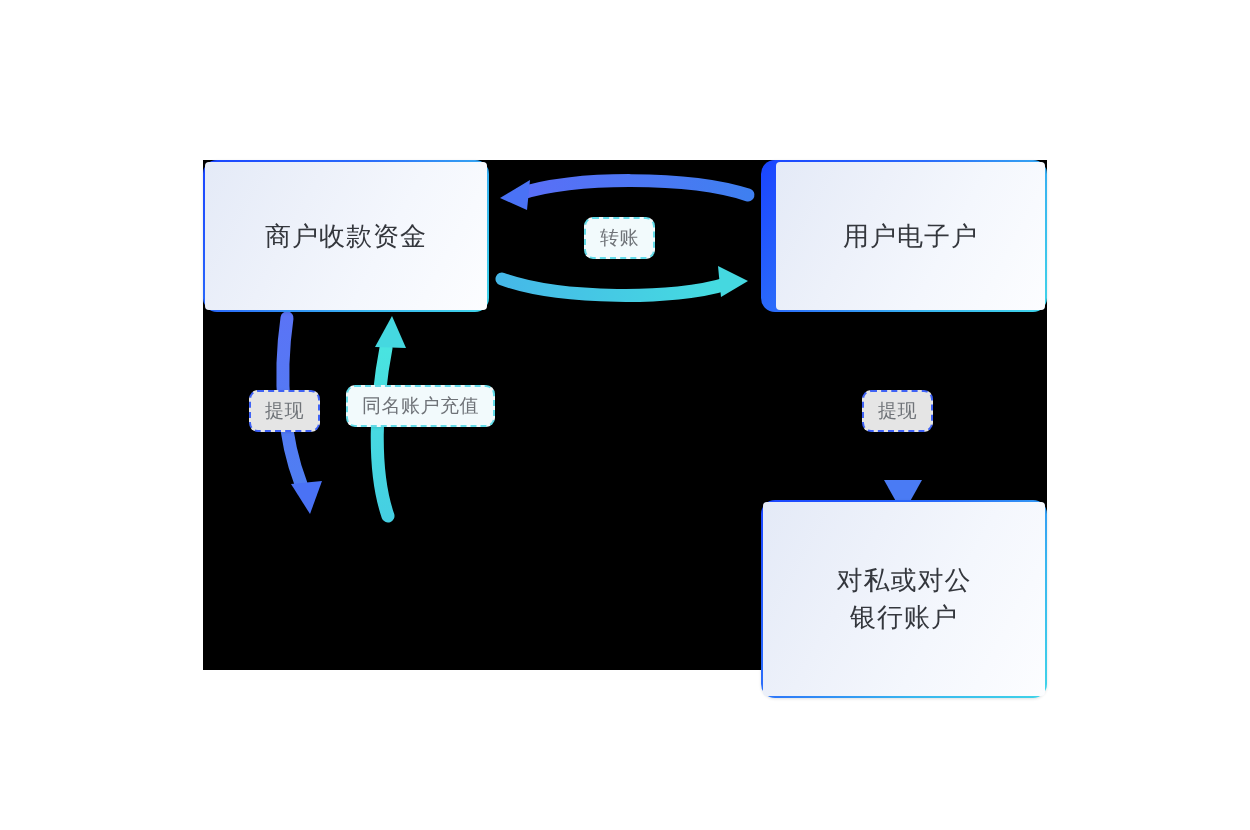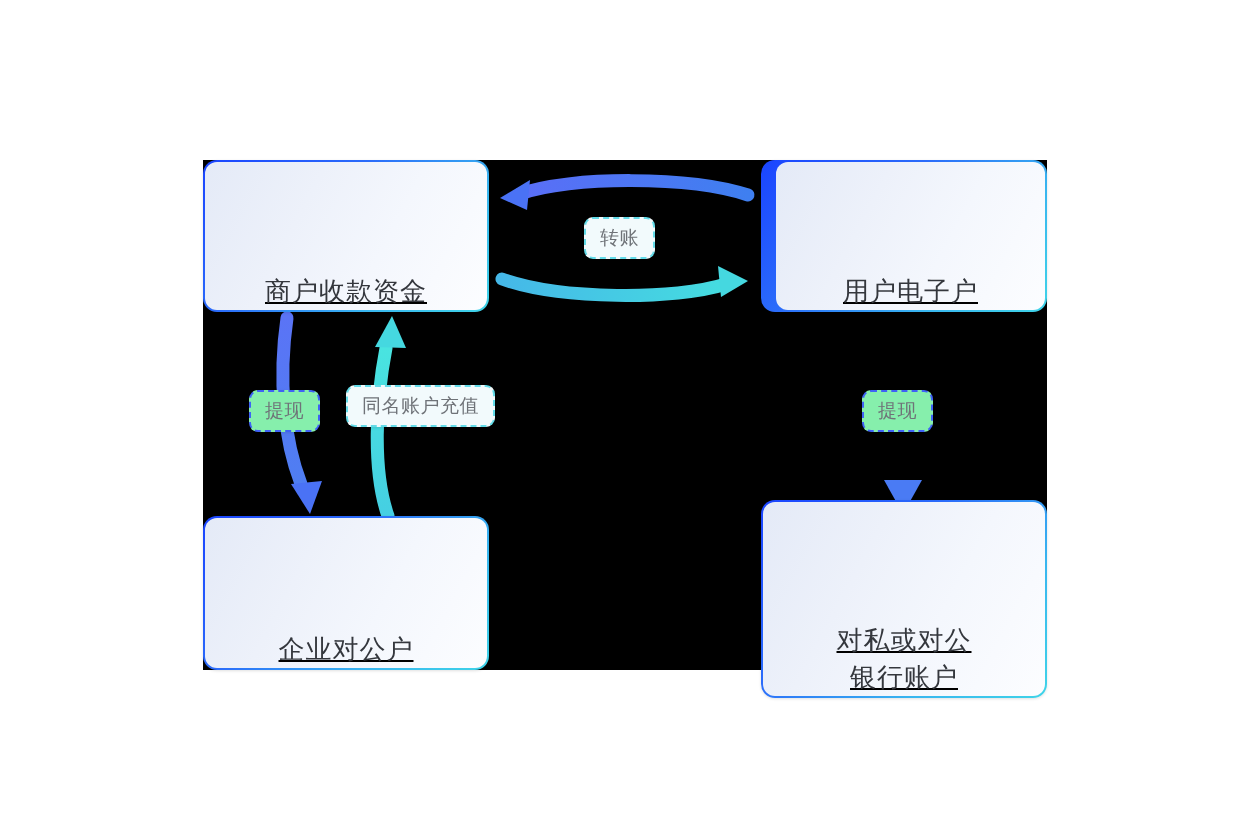--- a/index.html
+++ b/index.html
@@ -29,27 +29,26 @@
   .node {
     position: absolute;
     border-radius: 14px;
     padding: 2px;
     background: linear-gradient(135deg, #1a44ff 0%, #2b6cfa 38%, #38b6ef 72%, #3fd4e8 100%);
     box-shadow: 0 1px 3px rgba(0,0,0,0.12);
   }
   .node-inner {
     width: 100%;
     height: 100%;
-    border-radius: 12px;
+    border-radius: 4px;
     background: linear-gradient(118deg, #e4eaf7 0%, #edf1fa 34%, #f4f7fd 62%, #fcfdff 100%);
     display: flex;
-    align-items: flex-end;
+    align-items: center;
     justify-content: center;
     text-align: center;
-    text-decoration: underline;
   }
   .node-label {
     font-size: 26px;
     line-height: 1.42;
     color: #34373d;
     letter-spacing: 1px;
     white-space: pre-line;
     font-weight: 400;
   }
   #node-merchant { left: 203px; top: 160px;  width: 286px; height: 152px; }
@@ -78,21 +77,21 @@
     white-space: nowrap;
     padding: 0 14px;
     height: 42px;
     box-shadow: 0 1px 3px rgba(0,0,0,0.10);
   }
   .edge-label.cyan {
     background: #f2fafc;
     border: 2px dashed #63dbe8;
   }
   .edge-label.blue {
-    background: #86efac;
+    background: #e5e5e5;
     border: 2px dashed #3f62f5;
   }
   #label-transfer { left: 584px; top: 217px; }
   #label-withdraw-left { left: 249px; top: 390px; }
   #label-samename { left: 346px; top: 385px; }
   #label-withdraw-right { left: 862px; top: 390px; }
 </style>
 </head>
 <body>
 
@@ -155,25 +154,20 @@
       <span class="node-label">商户收款资金</span>
     </div>
   </div>
 
   <div class="node" id="node-wallet">
     <div class="node-inner">
       <span class="node-label">用户电子户</span>
     </div>
   </div>
 
-  <div class="node" id="node-corp">
-    <div class="node-inner">
-      <span class="node-label">企业对公户</span>
-    </div>
-  </div>
 
   <div class="node" id="node-bank">
     <div class="node-inner">
       <span class="node-label">对私或对公
 银行账户</span>
     </div>
   </div>
 
   <div class="edge-label cyan" id="label-transfer">
     <span>转账</span>

